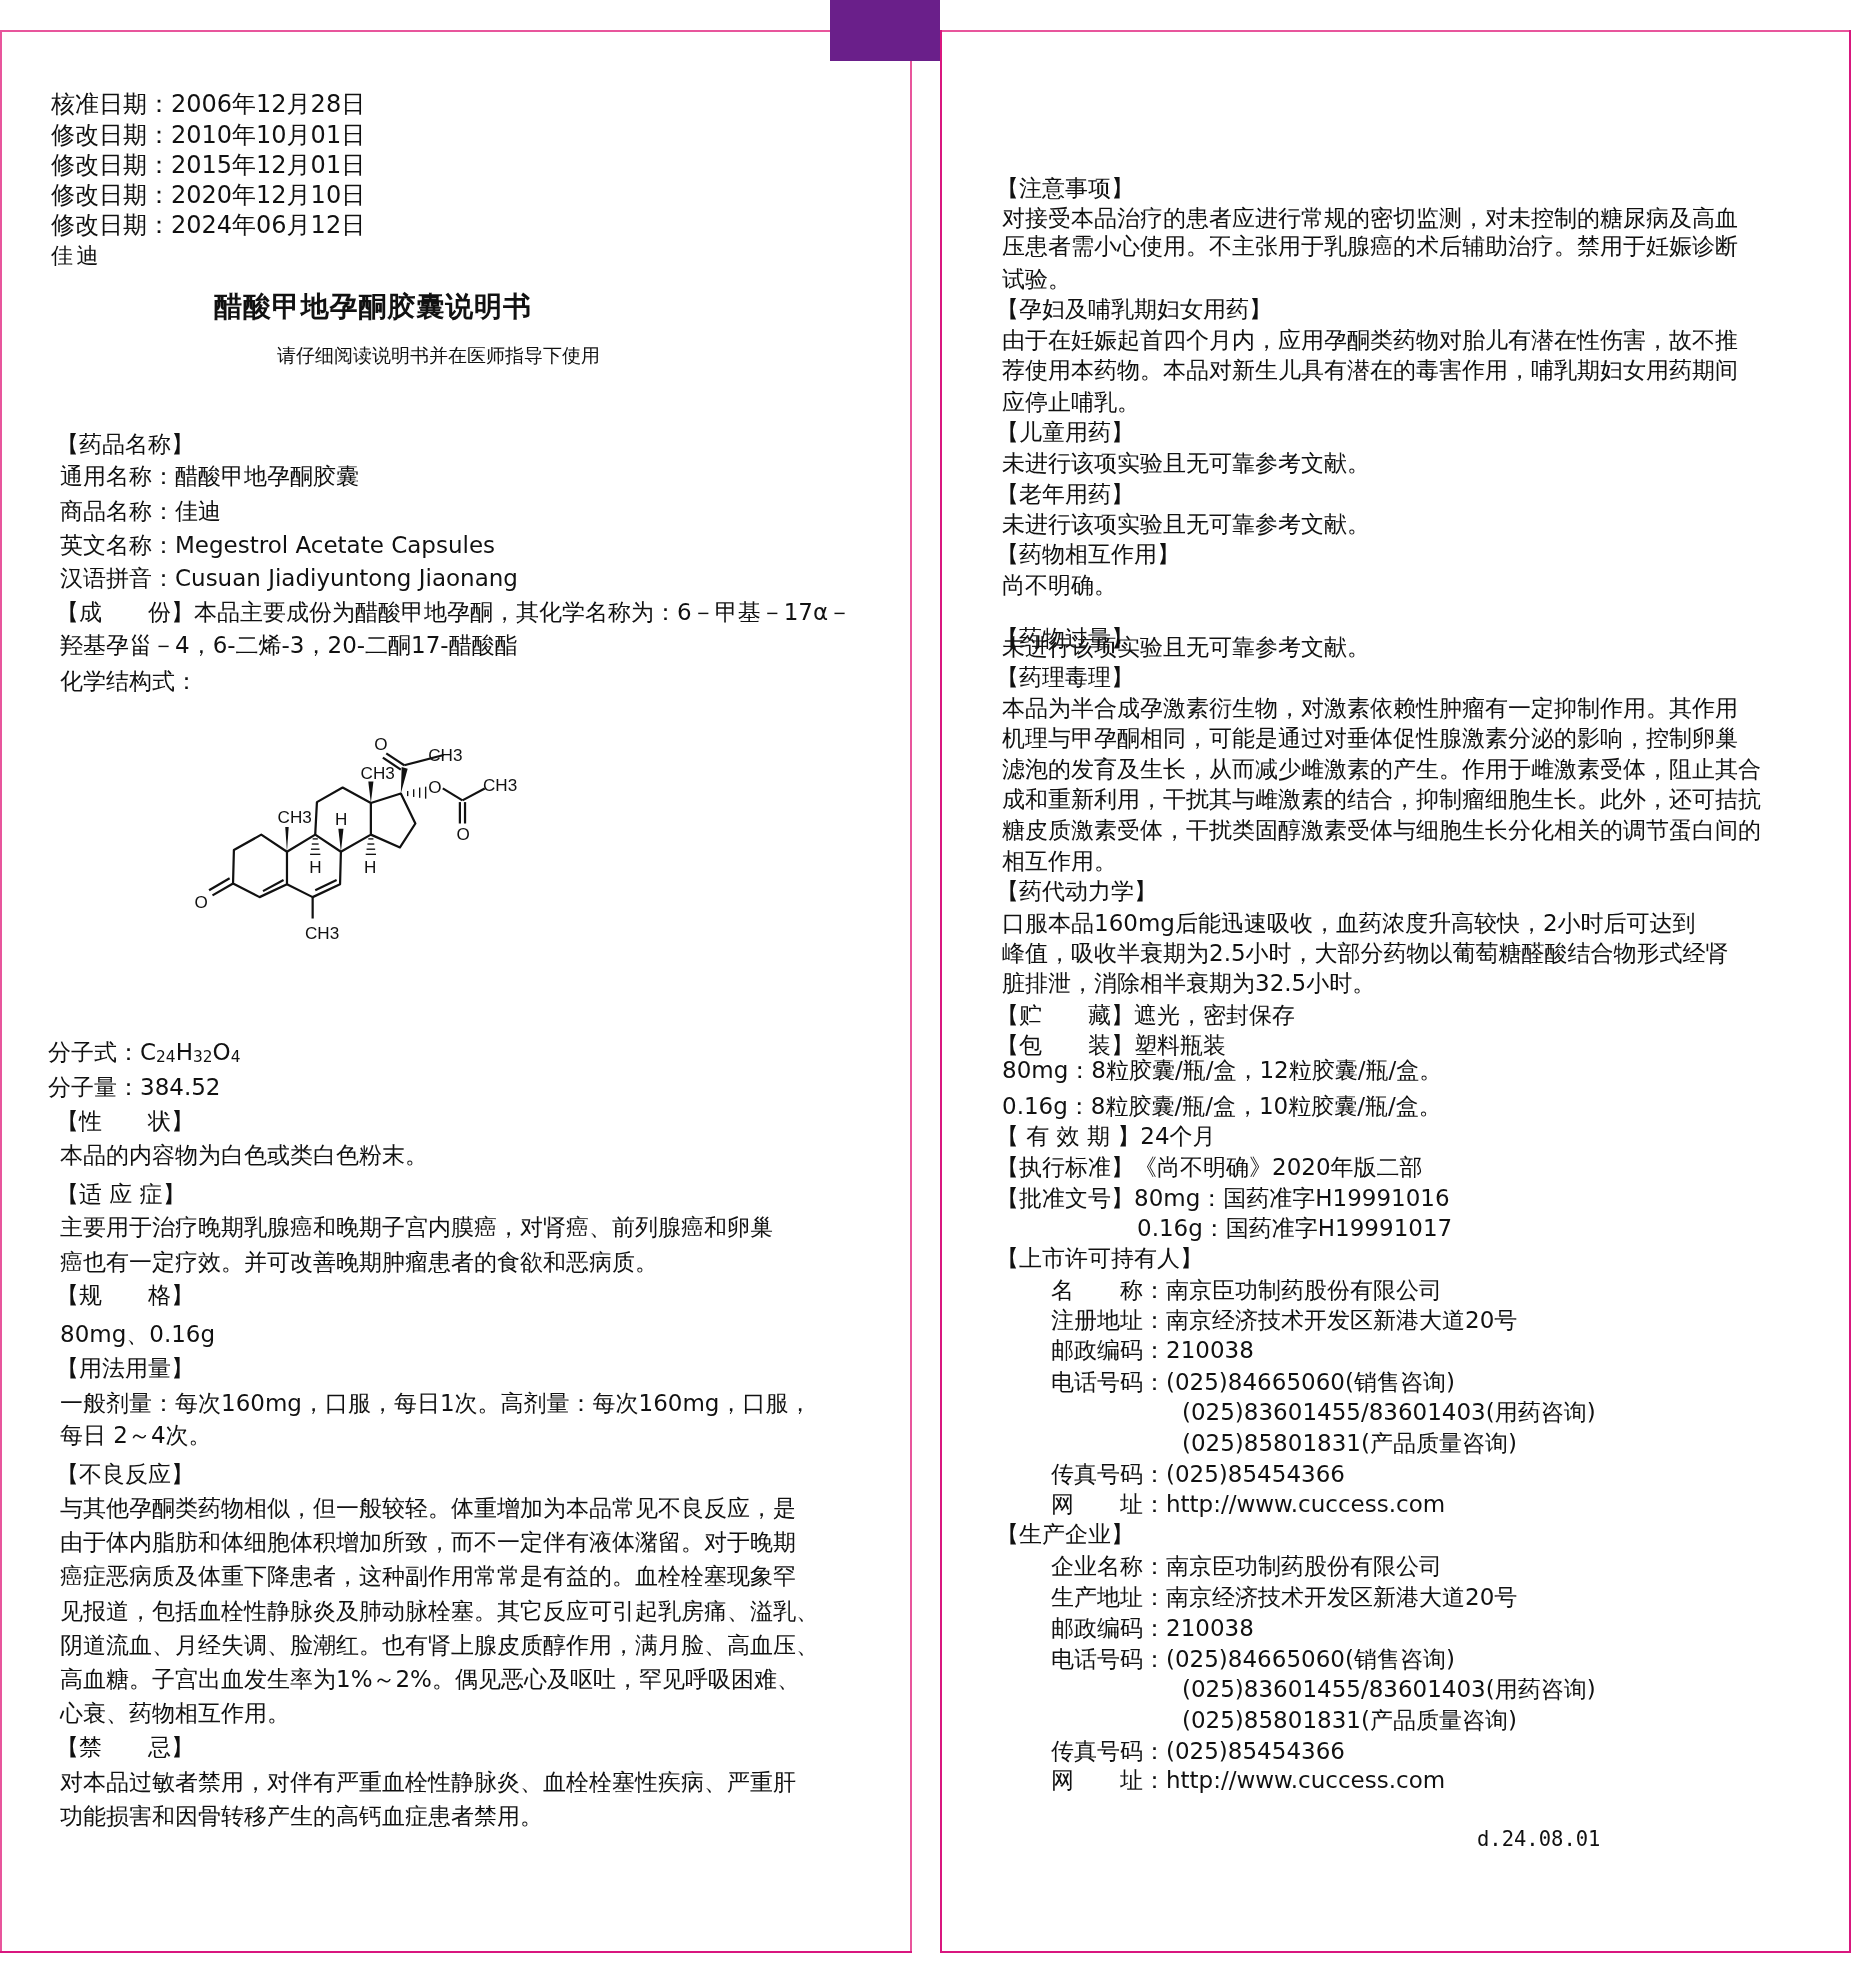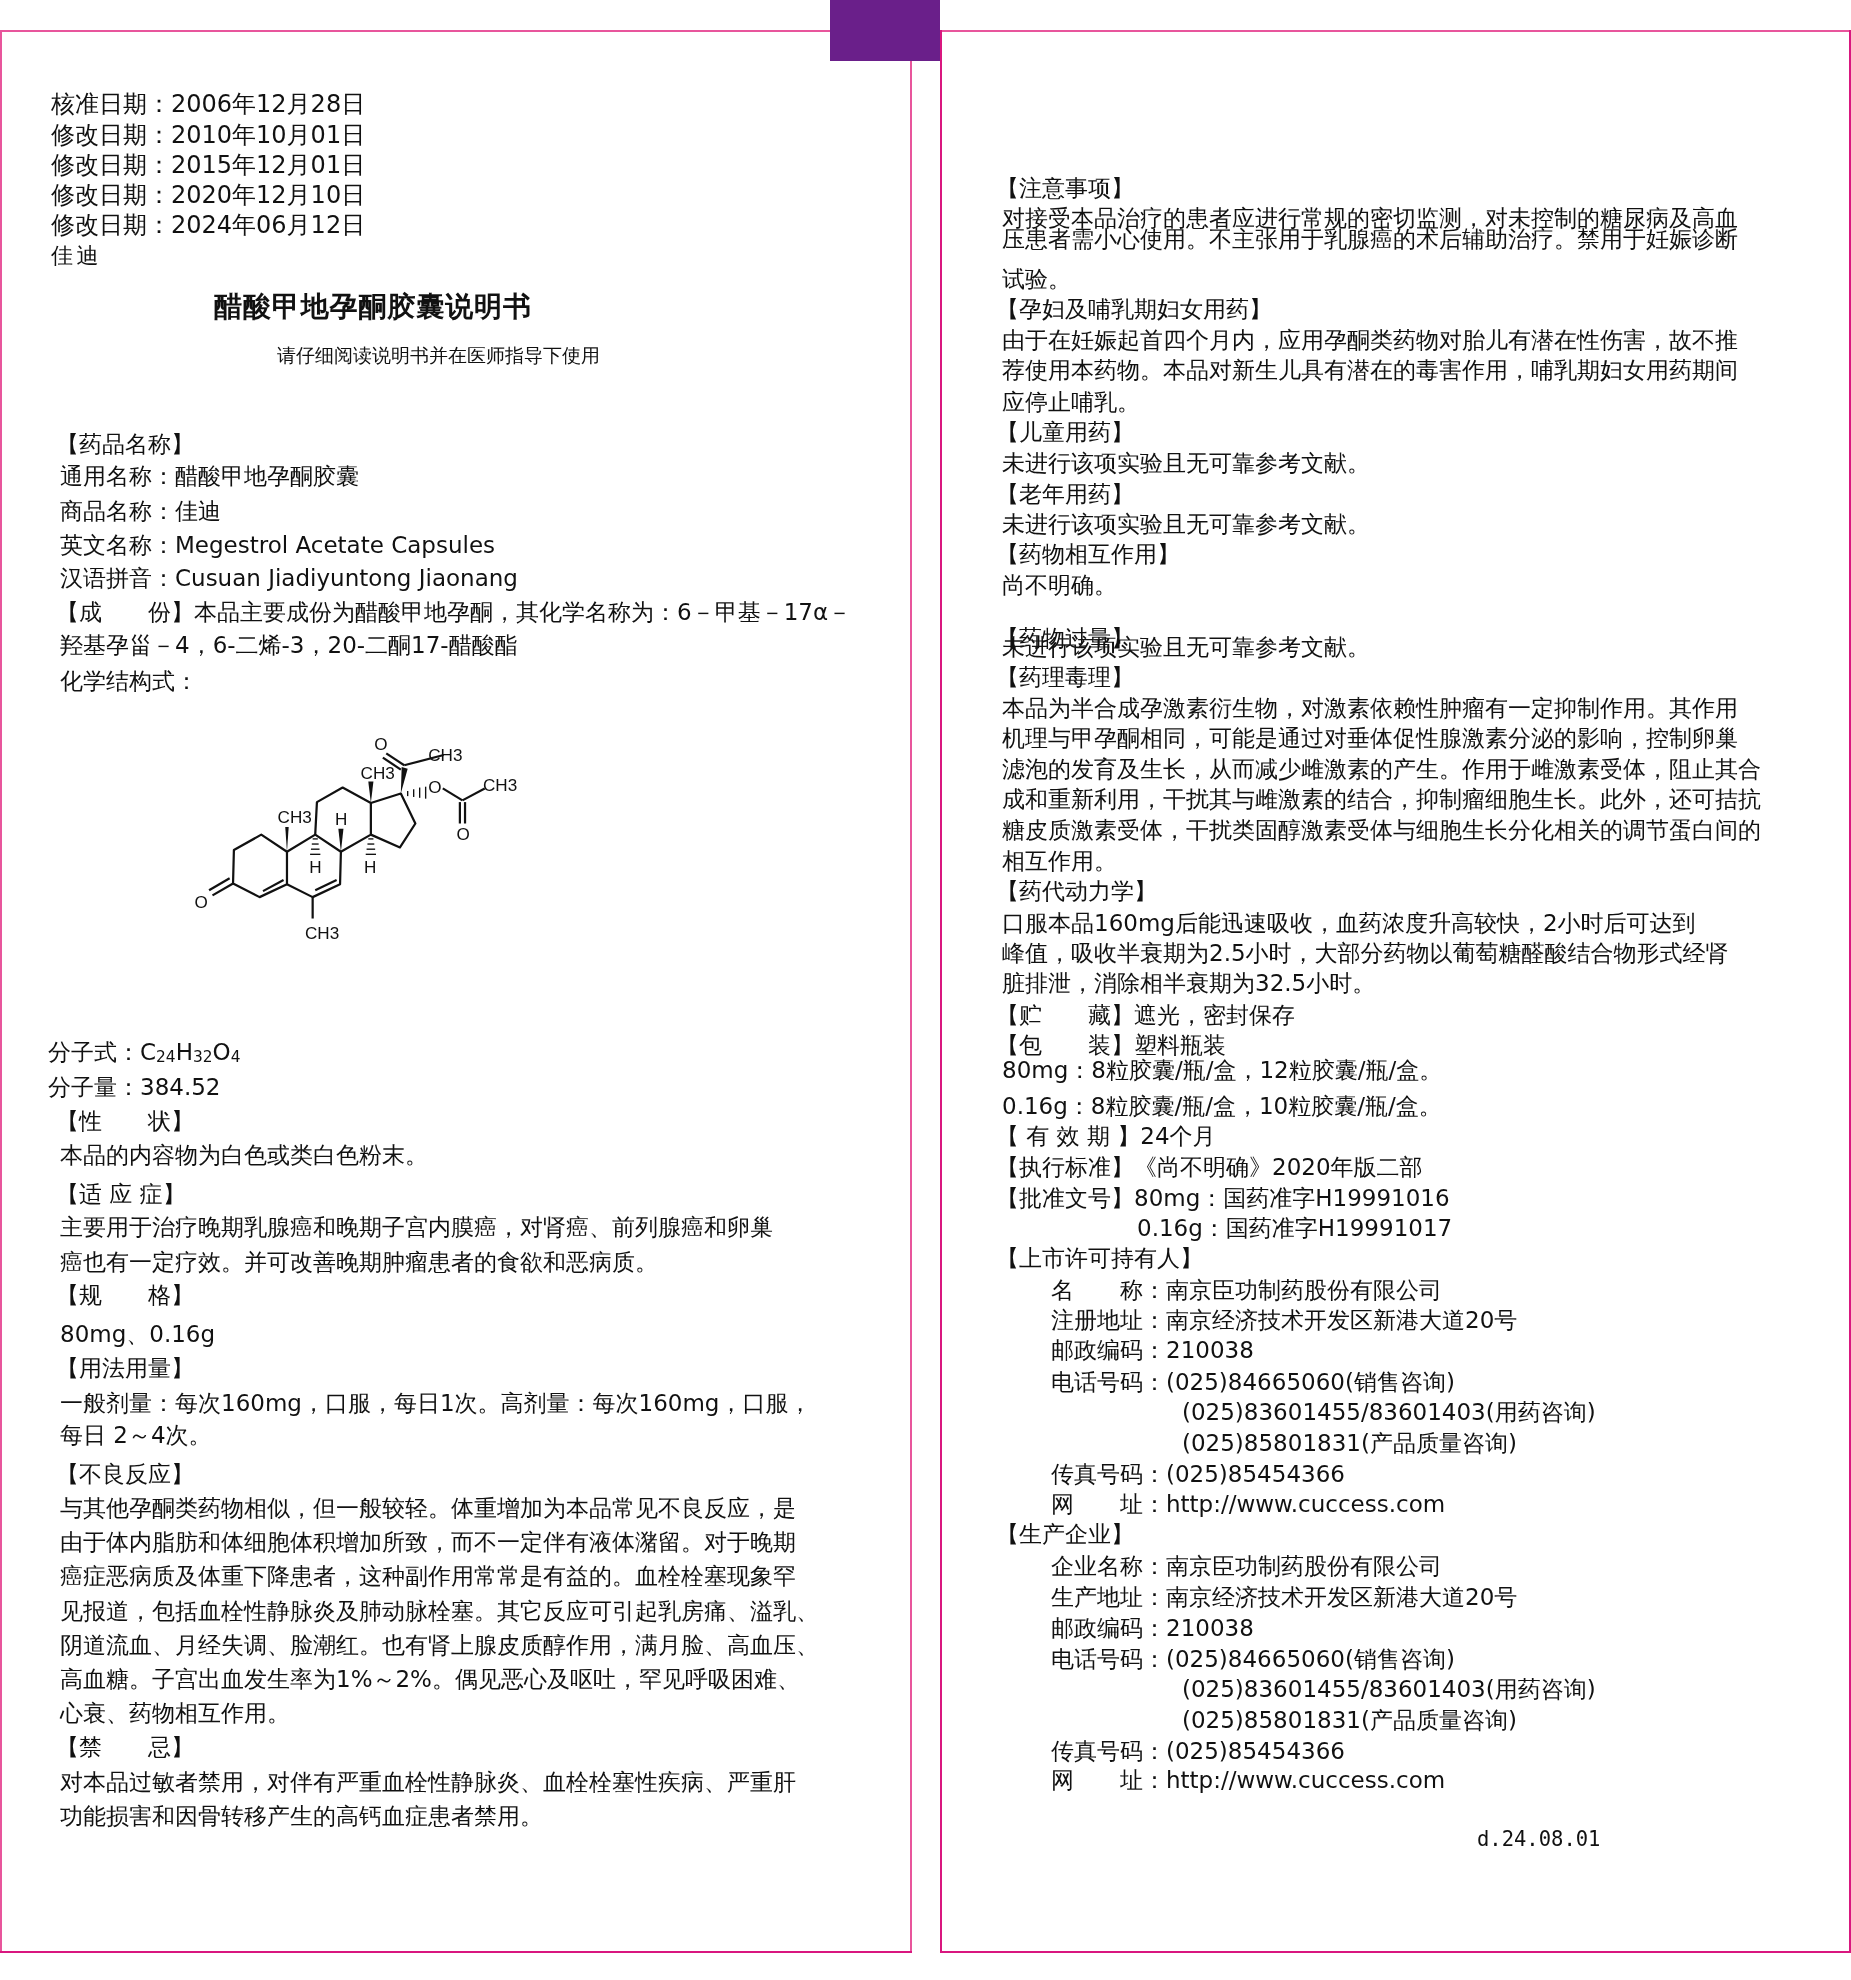--- a/index.html
+++ b/index.html
@@ -140,21 +140,21 @@
 <div class="ln Lb" style="top:1597px">见报道，包括血栓性静脉炎及肺动脉栓塞。其它反应可引起乳房痛、溢乳、</div>
 <div class="ln Lb" style="top:1631px">阴道流血、月经失调、脸潮红。也有肾上腺皮质醇作用，满月脸、高血压、</div>
 <div class="ln Lb" style="top:1665px">高血糖。子宫出血发生率为1%～2%。偶见恶心及呕吐，罕见呼吸困难、</div>
 <div class="ln Lb" style="top:1699px">心衰、药物相互作用。</div>
 <div class="ln L hdr" style="top:1733px">禁　　忌</div>
 <div class="ln Lb" style="top:1768px">对本品过敏者禁用，对伴有严重血栓性静脉炎、血栓栓塞性疾病、严重肝</div>
 <div class="ln Lb" style="top:1802px">功能损害和因骨转移产生的高钙血症患者禁用。</div>
 
 <div class="ln R hdr" style="top:174px">注意事项</div>
 <div class="ln Rb" style="top:204px">对接受本品治疗的患者应进行常规的密切监测，对未控制的糖尿病及高血</div>
-<div class="ln Rb" style="top:225px">压患者需小心使用。不主张用于乳腺癌的术后辅助治疗。禁用于妊娠诊断</div>
+<div class="ln Rb" style="top:232px">压患者需小心使用。不主张用于乳腺癌的术后辅助治疗。禁用于妊娠诊断</div>
 <div class="ln Rb" style="top:265px">试验。</div>
 <div class="ln R hdr" style="top:295px">孕妇及哺乳期妇女用药</div>
 <div class="ln Rb" style="top:326px">由于在妊娠起首四个月内，应用孕酮类药物对胎儿有潜在性伤害，故不推</div>
 <div class="ln Rb" style="top:356px">荐使用本药物。本品对新生儿具有潜在的毒害作用，哺乳期妇女用药期间</div>
 <div class="ln Rb" style="top:388px">应停止哺乳。</div>
 <div class="ln R hdr" style="top:418px">儿童用药</div>
 <div class="ln Rb" style="top:449px">未进行该项实验且无可靠参考文献。</div>
 <div class="ln R hdr" style="top:480px">老年用药</div>
 <div class="ln Rb" style="top:510px">未进行该项实验且无可靠参考文献。</div>
 <div class="ln R hdr" style="top:540px">药物相互作用</div>

